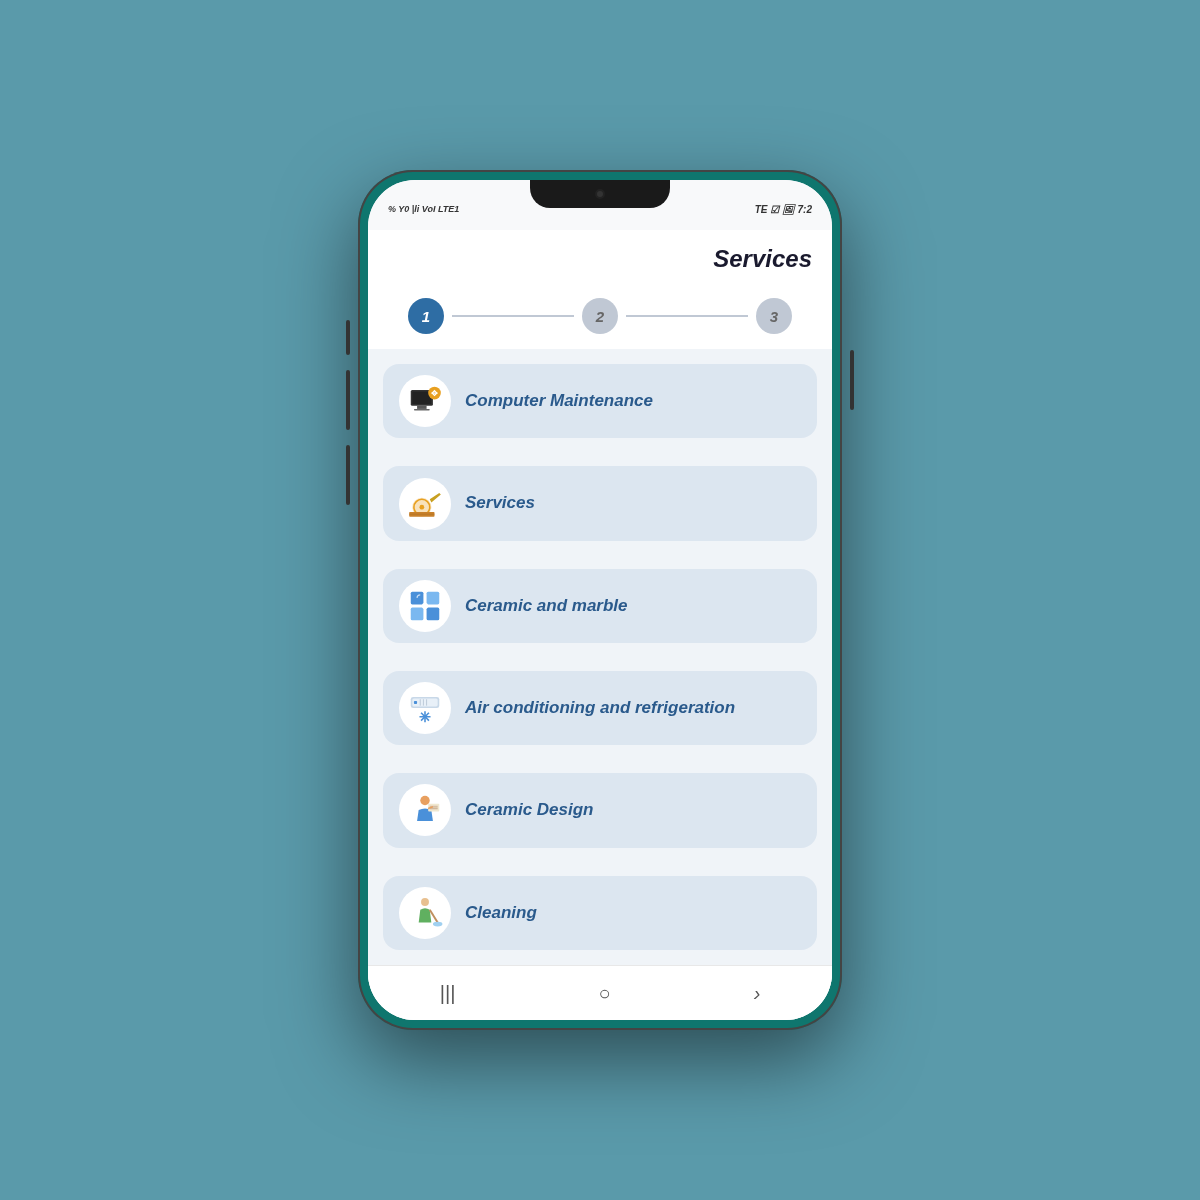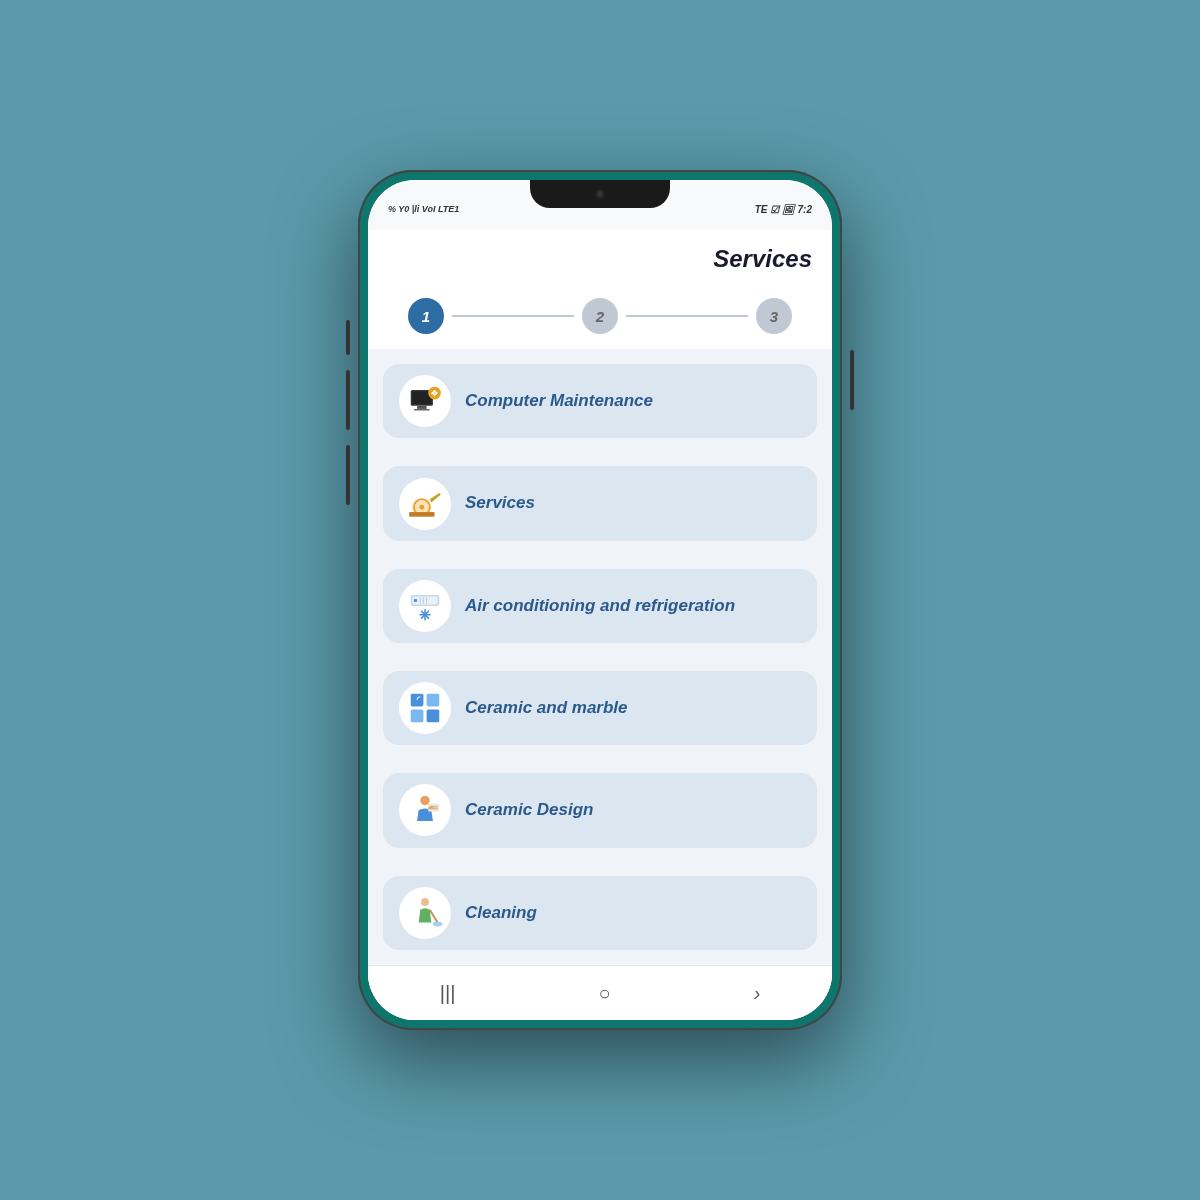--- a/index.html
+++ b/index.html
@@ -337,20 +337,34 @@
               <rect x="4" y="34" width="32" height="6" rx="1" fill="#c8802a"></rect>
               <line x1="4" y1="37" x2="36" y2="37" stroke="#a06820" stroke-width="0.5"></line>
             </svg>
           </div>
           <span class="service-label">Services</span>
         </div>
 
         <div class="service-item">
           <div class="service-icon-container">
             <svg class="icon-svg" viewBox="0 0 48 48" fill="none" xmlns="http://www.w3.org/2000/svg">
+              <rect x="6" y="6" width="16" height="16" rx="2" fill="#4a90d9"></rect>
+              <rect x="26" y="6" width="16" height="16" rx="2" fill="#7ab8f0"></rect>
+              <rect x="6" y="26" width="16" height="16" rx="2" fill="#7ab8f0"></rect>
+              <rect x="26" y="26" width="16" height="16" rx="2" fill="#4a90d9"></rect>
+              <circle cx="24" cy="24" r="4" fill="white" opacity="0.6"></circle>
+              <path d="M14 14 Q14 10 18 10" stroke="white" stroke-width="1.5" fill="none" opacity="0.7"></path>
+            </svg>
+          </div>
+          <span class="service-label">Ceramic and marble</span>
+        </div>
+
+        <div class="service-item">
+          <div class="service-icon-container">
+            <svg class="icon-svg" viewBox="0 0 48 48" fill="none" xmlns="http://www.w3.org/2000/svg">
 
               <rect x="6" y="10" width="36" height="14" rx="3" fill="#c8d8e8"></rect>
               <rect x="8" y="12" width="32" height="10" rx="2" fill="#e8f0f8"></rect>
               <rect x="10" y="15" width="4" height="4" rx="1" fill="#4a90d9"></rect>
               <line x1="18" y1="13" x2="18" y2="21" stroke="#b0c0d0" stroke-width="1"></line>
               <line x1="22" y1="13" x2="22" y2="21" stroke="#b0c0d0" stroke-width="1"></line>
               <line x1="26" y1="13" x2="26" y2="21" stroke="#b0c0d0" stroke-width="1"></line>
 
               <line x1="24" y1="28" x2="24" y2="42" stroke="#4a90d9" stroke-width="2"></line>
               <line x1="17" y1="35" x2="31" y2="35" stroke="#4a90d9" stroke-width="2"></line>
@@ -358,34 +372,20 @@
               <line x1="29" y1="30" x2="19" y2="40" stroke="#4a90d9" stroke-width="2"></line>
               <circle cx="24" cy="35" r="2" fill="#4a90d9"></circle>
             </svg>
           </div>
           <span class="service-label">Air conditioning and refrigeration</span>
         </div>
 
         <div class="service-item">
           <div class="service-icon-container">
             <svg class="icon-svg" viewBox="0 0 48 48" fill="none" xmlns="http://www.w3.org/2000/svg">
-              <rect x="6" y="6" width="16" height="16" rx="2" fill="#4a90d9"></rect>
-              <rect x="26" y="6" width="16" height="16" rx="2" fill="#7ab8f0"></rect>
-              <rect x="6" y="26" width="16" height="16" rx="2" fill="#7ab8f0"></rect>
-              <rect x="26" y="26" width="16" height="16" rx="2" fill="#4a90d9"></rect>
-              <circle cx="24" cy="24" r="4" fill="white" opacity="0.6"></circle>
-              <path d="M14 14 Q14 10 18 10" stroke="white" stroke-width="1.5" fill="none" opacity="0.7"></path>
-            </svg>
-          </div>
-          <span class="service-label">Ceramic and marble</span>
-        </div>
-
-        <div class="service-item">
-          <div class="service-icon-container">
-            <svg class="icon-svg" viewBox="0 0 48 48" fill="none" xmlns="http://www.w3.org/2000/svg">
 
               <circle cx="24" cy="12" r="6" fill="#e8a060"></circle>
 
               <path d="M16 24 Q24 20 32 24 L34 38 L14 38 Z" fill="#4a90d9"></path>
 
               <rect x="28" y="16" width="14" height="10" rx="1" fill="#f0e8d0"></rect>
               <rect x="30" y="18" width="10" height="6" fill="#e8d8c0"></rect>
               <line x1="30" y1="20" x2="40" y2="20" stroke="#c0a080" stroke-width="0.8"></line>
               <line x1="30" y1="22" x2="40" y2="22" stroke="#c0a080" stroke-width="0.8"></line>
 

